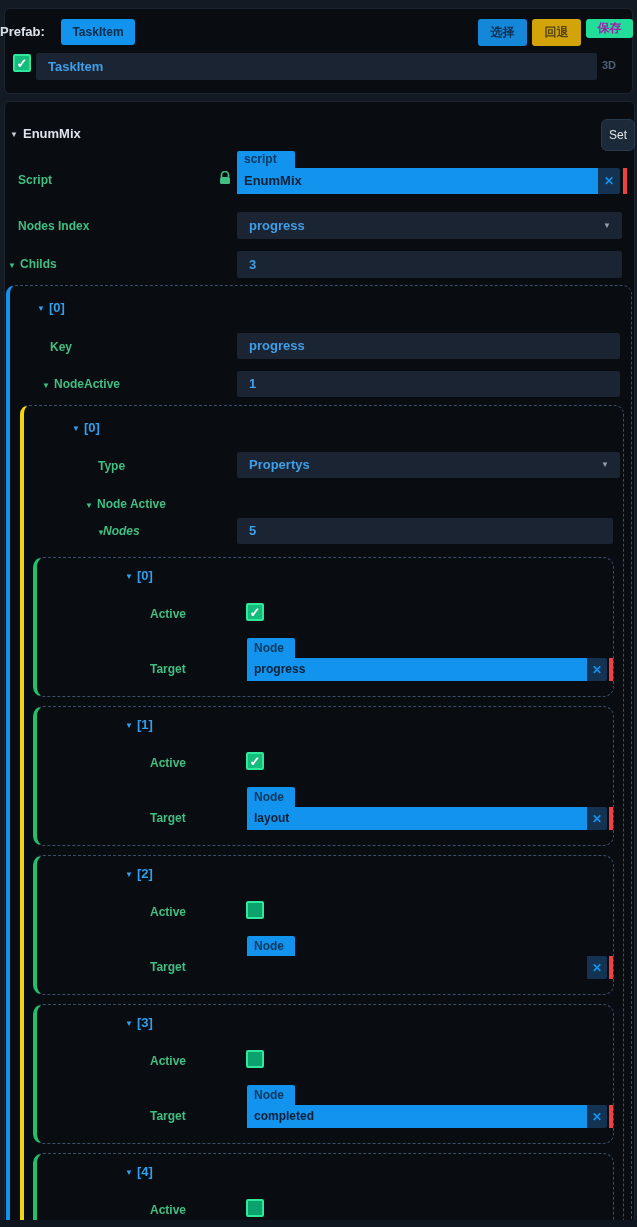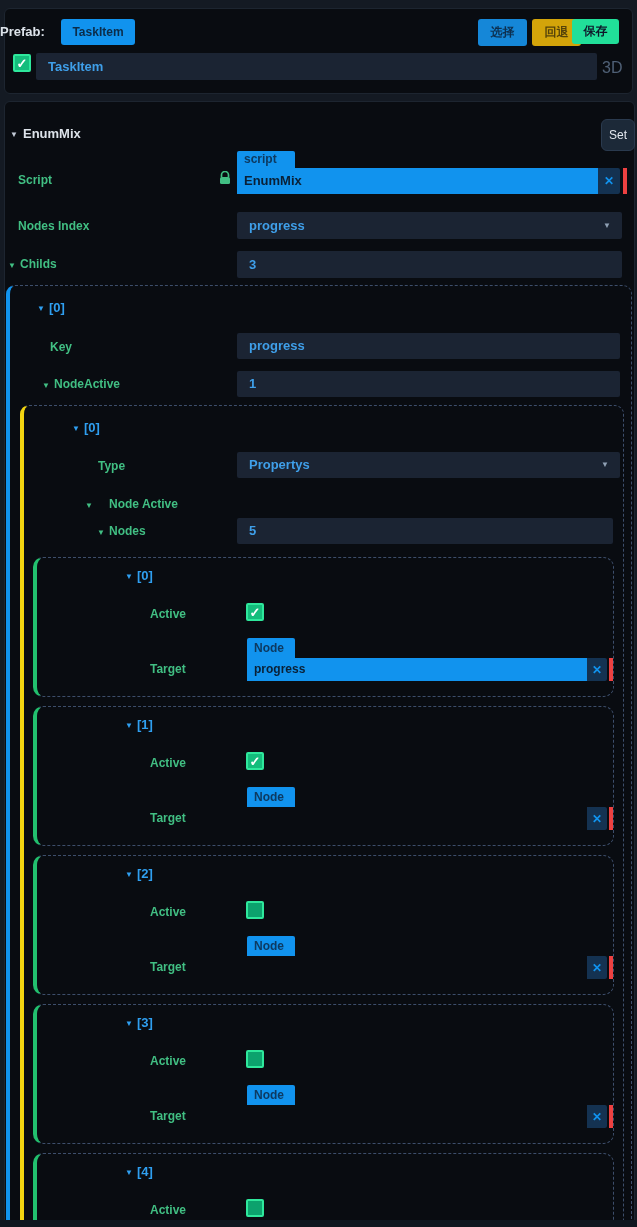--- a/index.html
+++ b/index.html
@@ -43,27 +43,27 @@
 </style>
 </head>
 <body>
 
 <div class="panel" style="left:4px;top:8px;width:627px;height:84px;">
 </div>
 <span class="abs lbl-w" style="left:0;top:24px;">Prefab:</span>
 <button class="btn" style="left:61px;top:19px;width:74px;height:26px;background:#1193ee;color:#0c2c49;">TaskItem</button>
 <button class="btn" style="left:478px;top:19px;width:49px;height:27px;background:#1587d8;color:#0d3050;">选择</button>
 <button class="btn" style="left:532px;top:19px;width:49px;height:27px;background:#d3a40a;color:#55430a;">回退</button>
-<button class="btn" style="left:572px;top:19px;width:47px;height:25px;background:#21df99;color:#0f172a;">保存</button>
+<button class="btn" style="left:586px;top:19px;width:47px;height:19px;background:#21df99;color:#a21caf;">保存</button>
 
 <span class="chk checked" style="left:13px;top:54px;"></span>
 <div class="field" style="left:36px;top:53px;width:561px;height:27px;line-height:27px;">
   <span>TaskItem</span>
 </div>
-<span class="abs" style="left:602px;top:59px;color:#4f6076;font-size:16px;font-weight:normal;">3D</span>
+<span class="abs" style="left:602px;top:59px;color:#4f6076;font-size:11px;font-weight:bold;">3D</span>
 
 <div class="panel" style="left:4px;top:101px;width:629px;height:1126px;border-radius:6px 6px 0 0;"></div>
 
 <span class="abs tri tri-w" style="left:10px;top:128px;">▼</span>
 <span class="abs lbl-w" style="left:23px;top:126px;">EnumMix</span>
 <div class="set-btn">Set</div>
 
 <span class="abs lbl-g" style="left:18px;top:173px;">Script</span>
 <span class="abs" style="left:219px;top:171px;">
   <svg width="12" height="14" viewBox="0 0 12 14">
@@ -109,24 +109,24 @@
 <span class="abs tri tri-b" style="left:72px;top:422px;">▼</span>
 <span class="abs lbl-b" style="left:84px;top:420px;">[0]</span>
 
 <span class="abs lbl-g" style="left:98px;top:459px;">Type</span>
 <div class="field" style="left:237px;top:452px;width:383px;height:26px;">
   <span>Propertys</span>
   <span class="dd-arrow">▼</span>
 </div>
 
 <span class="abs tri tri-g" style="left:85px;top:499px;">▼</span>
-<span class="abs lbl-g" style="left:109px;top:497px;">Node Active</span>
+<span class="abs lbl-g" style="left:97px;top:497px;">Node Active</span>
 
 <span class="abs tri tri-g" style="left:97px;top:526px;">▼</span>
-<span class="abs lbl-g" style="left:109px;top:524px;">Nodes</span>
+<span class="abs lbl-g" style="left:103px;top:524px;font-style:italic;">Nodes</span>
 <div class="field" style="left:237px;top:518px;width:376px;height:26px;">
   <span>5</span>
 </div>
 
 <div class="node-item" style="top:557px;">
   <span class="abs tri tri-b" style="left:88px;top:12px;">▼</span>
   <span class="abs lbl-b" style="left:100px;top:10px;">[0]</span>
   <span class="abs lbl-g" style="left:113px;top:49px;">Active</span>
   <span class="chk checked" style="left:209px;top:45px;"></span>
   <span class="abs lbl-g" style="left:113px;top:104px;">Target</span>
@@ -136,20 +136,21 @@
   <div class="redbar" style="left:572px;top:100px;width:4px;height:23px;"></div>
 </div>
 
 <div class="node-item" style="top:706px;">
   <span class="abs tri tri-b" style="left:88px;top:12px;">▼</span>
   <span class="abs lbl-b" style="left:100px;top:10px;">[1]</span>
   <span class="abs lbl-g" style="left:113px;top:49px;">Active</span>
   <span class="chk checked" style="left:209px;top:45px;"></span>
   <span class="abs lbl-g" style="left:113px;top:104px;">Target</span>
   <div class="tag" style="left:210px;top:80px;width:48px;height:20px;line-height:20px;">Node</div>
+  <div class="bluefield" style="left:210px;top:100px;width:340px;height:23px;line-height:23px;font-size:12px;">layout</div>
   <div class="xbtn" style="left:550px;top:100px;width:20px;height:23px;">✕</div>
   <div class="redbar" style="left:572px;top:100px;width:4px;height:23px;"></div>
 </div>
 
 <div class="node-item" style="top:855px;">
   <span class="abs tri tri-b" style="left:88px;top:12px;">▼</span>
   <span class="abs lbl-b" style="left:100px;top:10px;">[2]</span>
   <span class="abs lbl-g" style="left:113px;top:49px;">Active</span>
   <span class="chk" style="left:209px;top:45px;"></span>
   <span class="abs lbl-g" style="left:113px;top:104px;">Target</span>
@@ -158,20 +159,21 @@
   <div class="redbar" style="left:572px;top:100px;width:4px;height:23px;"></div>
 </div>
 
 <div class="node-item" style="top:1004px;">
   <span class="abs tri tri-b" style="left:88px;top:12px;">▼</span>
   <span class="abs lbl-b" style="left:100px;top:10px;">[3]</span>
   <span class="abs lbl-g" style="left:113px;top:49px;">Active</span>
   <span class="chk" style="left:209px;top:45px;"></span>
   <span class="abs lbl-g" style="left:113px;top:104px;">Target</span>
   <div class="tag" style="left:210px;top:80px;width:48px;height:20px;line-height:20px;">Node</div>
+  <div class="bluefield" style="left:210px;top:100px;width:340px;height:23px;line-height:23px;font-size:12px;">completed</div>
   <div class="xbtn" style="left:550px;top:100px;width:20px;height:23px;">✕</div>
   <div class="redbar" style="left:572px;top:100px;width:4px;height:23px;"></div>
 </div>
 
 <div class="node-item" style="top:1153px;">
   <span class="abs tri tri-b" style="left:88px;top:12px;">▼</span>
   <span class="abs lbl-b" style="left:100px;top:10px;">[4]</span>
   <span class="abs lbl-g" style="left:113px;top:49px;">Active</span>
   <span class="chk" style="left:209px;top:45px;"></span>
 </div>

